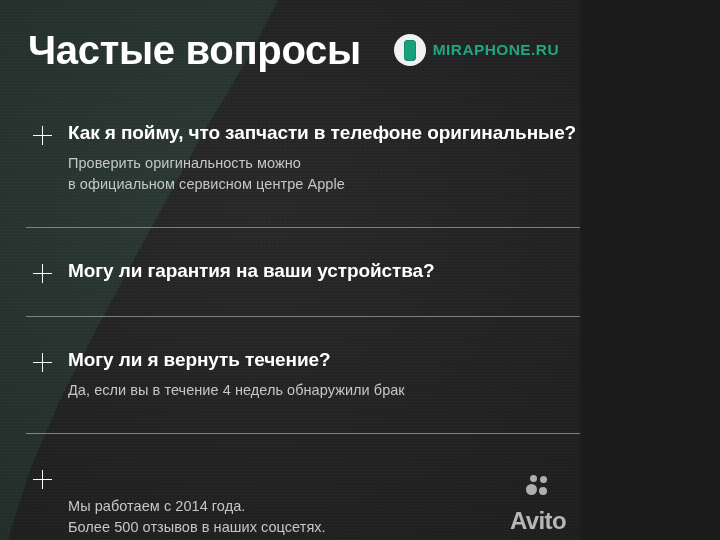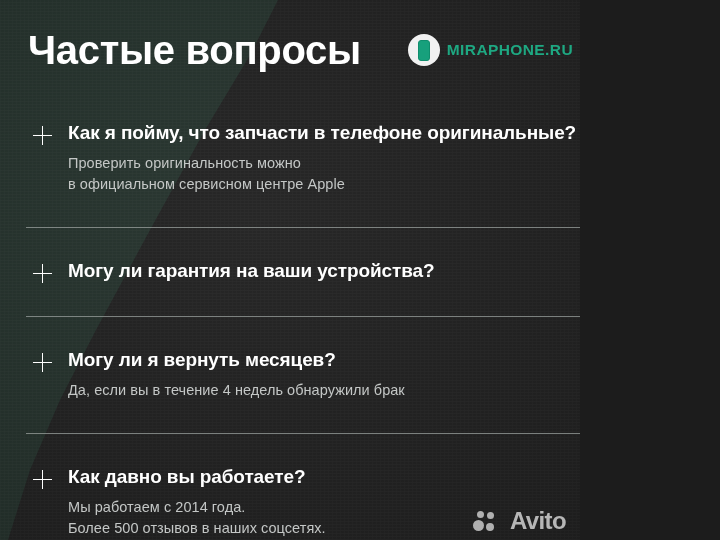--- a/index.html
+++ b/index.html
@@ -67,21 +67,21 @@
     top: 26px;
     font-size: 40px;
     line-height: 48px;
     font-weight: bold;
     color: #ffffff;
     letter-spacing: -0.3px;
     white-space: nowrap;
   }
   .brand {
     position: absolute;
-    right: 7px;
+    right: 21px;
     top: 34px;
     display: flex;
     align-items: center;
     gap: 7px;
   }
   .brand-mark {
     width: 32px;
     height: 32px;
     border-radius: 50%;
     background: #f1f1f1;
@@ -168,20 +168,21 @@
   .sp-b { height: 30px; }
   
   .avito {
     position: absolute;
     right: 14px;
     bottom: 7px;
     display: flex;
     align-items: center;
     gap: 14px;
     opacity: 0.82;
+    flex-direction: column;
   }
   .avito-dots {
     position: relative;
     width: 23px;
     height: 20px;
     flex: none;
   }
   .avito-dots i {
     position: absolute;
     display: block;
@@ -242,32 +243,31 @@
           <span class="faq-q">Могу ли гарантия на ваши устройства?</span>
         </div>
       </div>
       <div class="sp-a"></div>
       <div class="faq-divider"></div>
       <div class="sp-b"></div>
 
       <div class="faq-item">
         <div class="faq-row">
           <span class="plus-icon"></span>
-          <span class="faq-q">Могу ли я вернуть месяцев?</span>
+          <span class="faq-q">Могу ли я вернуть течение?</span>
         </div>
         <div class="faq-a">Да, если вы в течение 4 недель обнаружили брак</div>
       </div>
       <div class="sp-a"></div>
       <div class="faq-divider"></div>
       <div class="sp-b"></div>
 
       <div class="faq-item">
         <div class="faq-row">
           <span class="plus-icon"></span>
-          <span class="faq-q">Как давно вы работаете?</span>
         </div>
         <div class="faq-a">Мы работаем с 2014 года.
 Более 500 отзывов в наших соцсетях.</div>
       </div>
 
     </div>
 
     <div class="avito">
       <span class="avito-dots">
         <i class="d1"></i>

